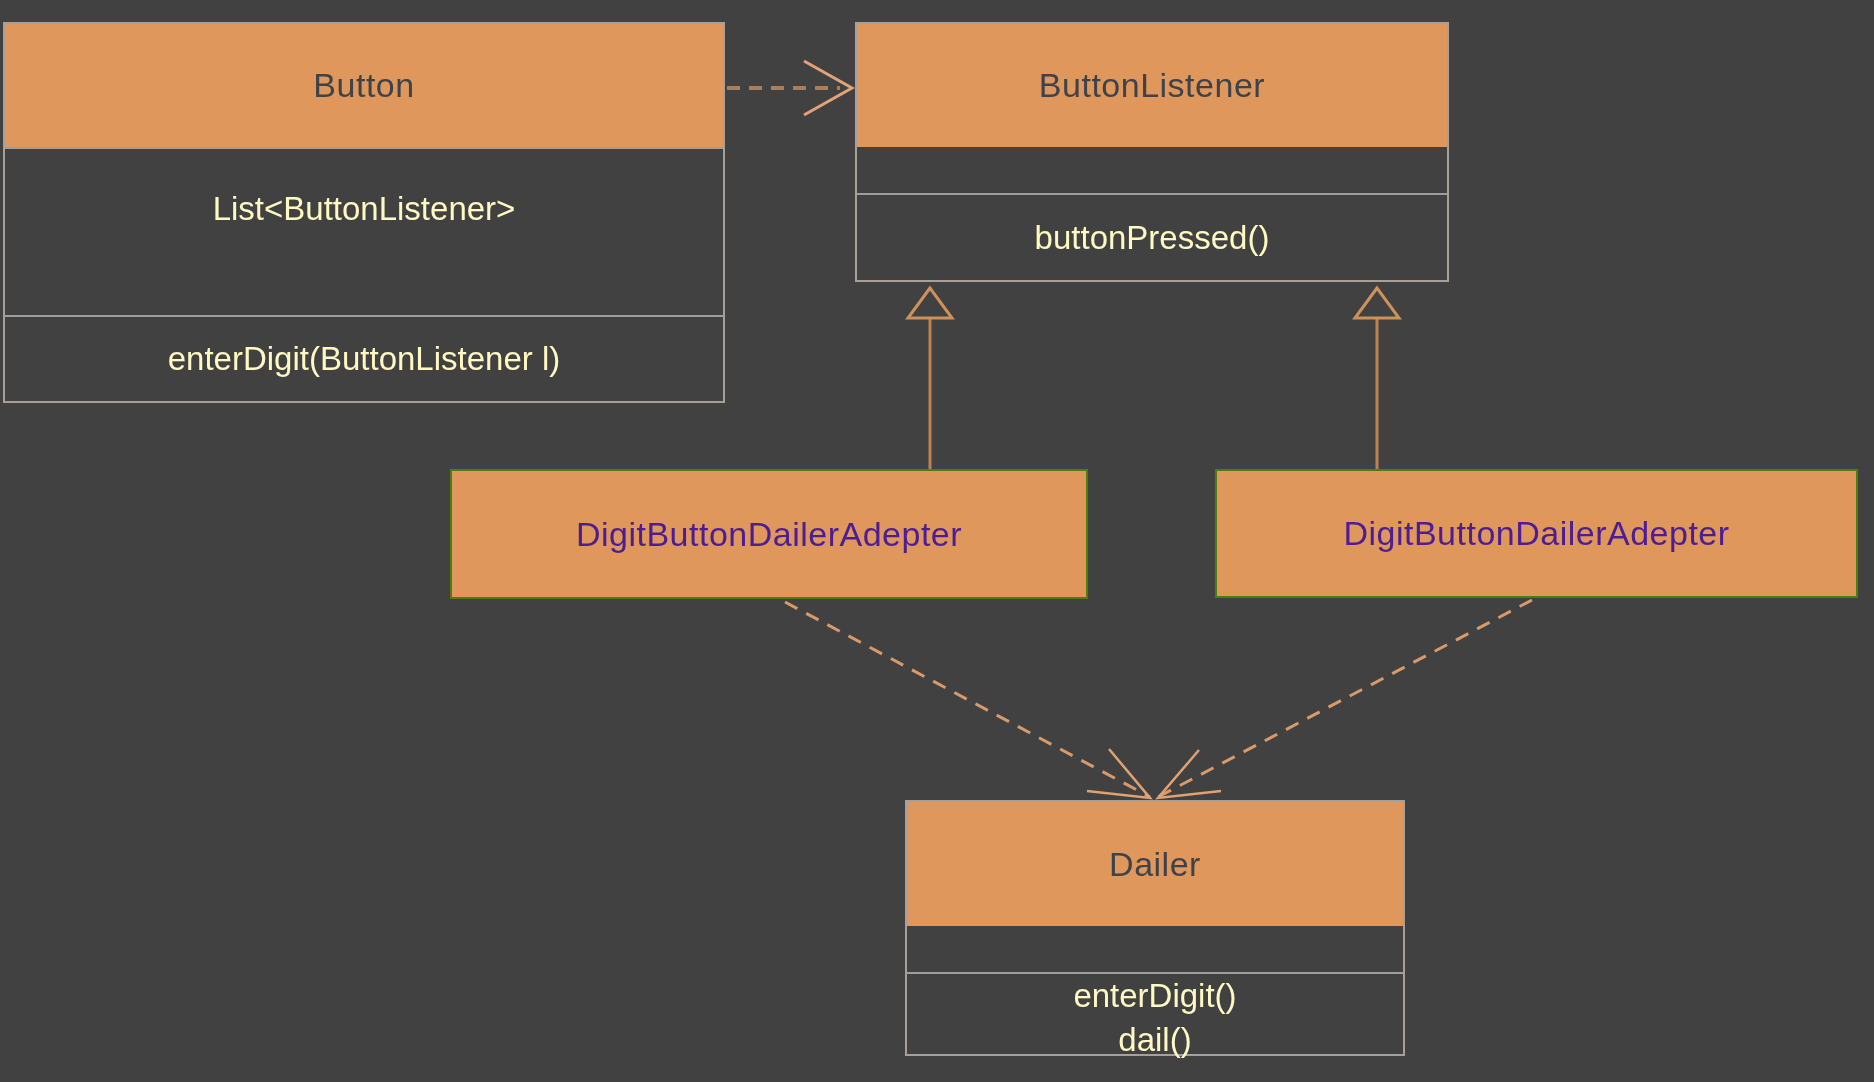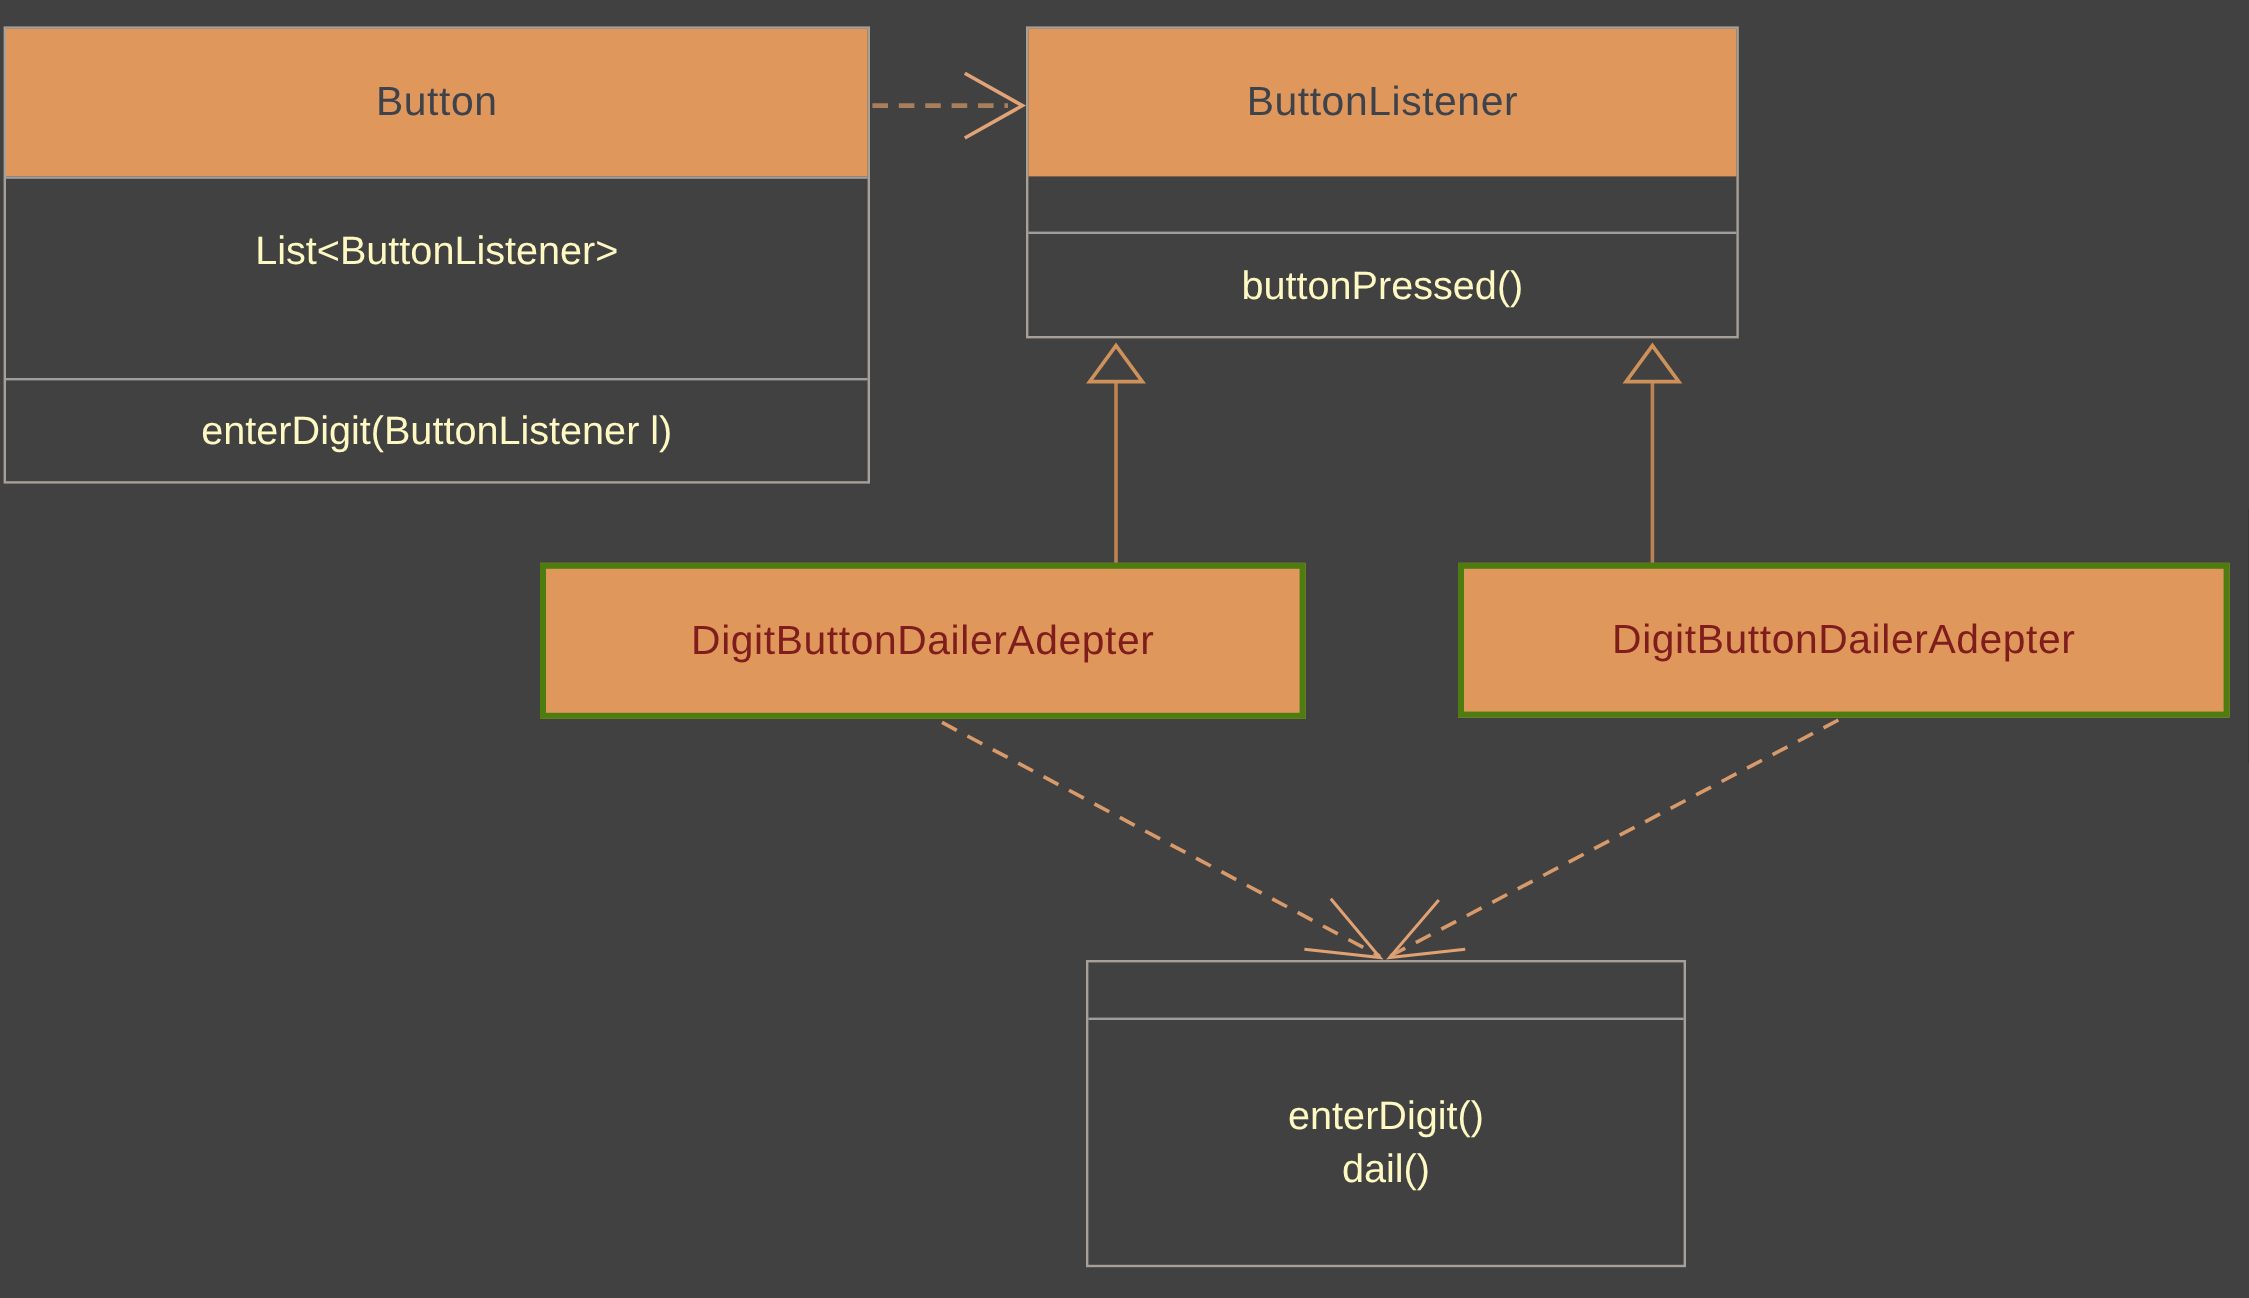--- a/index.html
+++ b/index.html
@@ -46,23 +46,23 @@
   }
   .row.grow { flex: 1 1 auto; margin-top: 46px; }
   .methods-multi {
     flex-direction: column;
     line-height: 1.32;
     text-align: right;
   }
   .adapter {
     position: absolute;
     box-sizing: border-box;
-    border: 5px solid #4d7c0f;
+    border: 2px solid #4d7c0f;
     background: #df975c;
-    color: #7f1d1d;
+    color: #4c1d95;
     display: flex;
     align-items: center;
     justify-content: center;
     font-size: 34px;
     letter-spacing: 0.5px;
   }
   .dash-muted { stroke: #a97e5b; stroke-width: 4; stroke-dasharray: 13 9; fill: none; }
   .chev       { stroke: #e2a377; stroke-width: 3; fill: none; }
   .solid-line { stroke: #be8150; stroke-width: 3; fill: none; }
   .tri        { stroke: #ce9159; stroke-width: 3; fill: none; }
@@ -115,19 +115,20 @@
 
   <div class="adapter" style="left:450px; top:469px; width:638px; height:130px;">
     <span>DigitButtonDailerAdepter</span>
   </div>
 
   <div class="adapter" style="left:1215px; top:469px; width:643px; height:129px;">
     <span>DigitButtonDailerAdepter</span>
   </div>
 
   <div class="class-box" style="left:905px; top:800px; width:500px; height:256px;">
+    <div class="hdr" style="height:124px;">Dailer</div>
     <div class="row grow methods-multi">
       <div>enterDigit()</div>
       <div>dail()</div>
     </div>
   </div>
 
 </div>
 
 </body></html>

